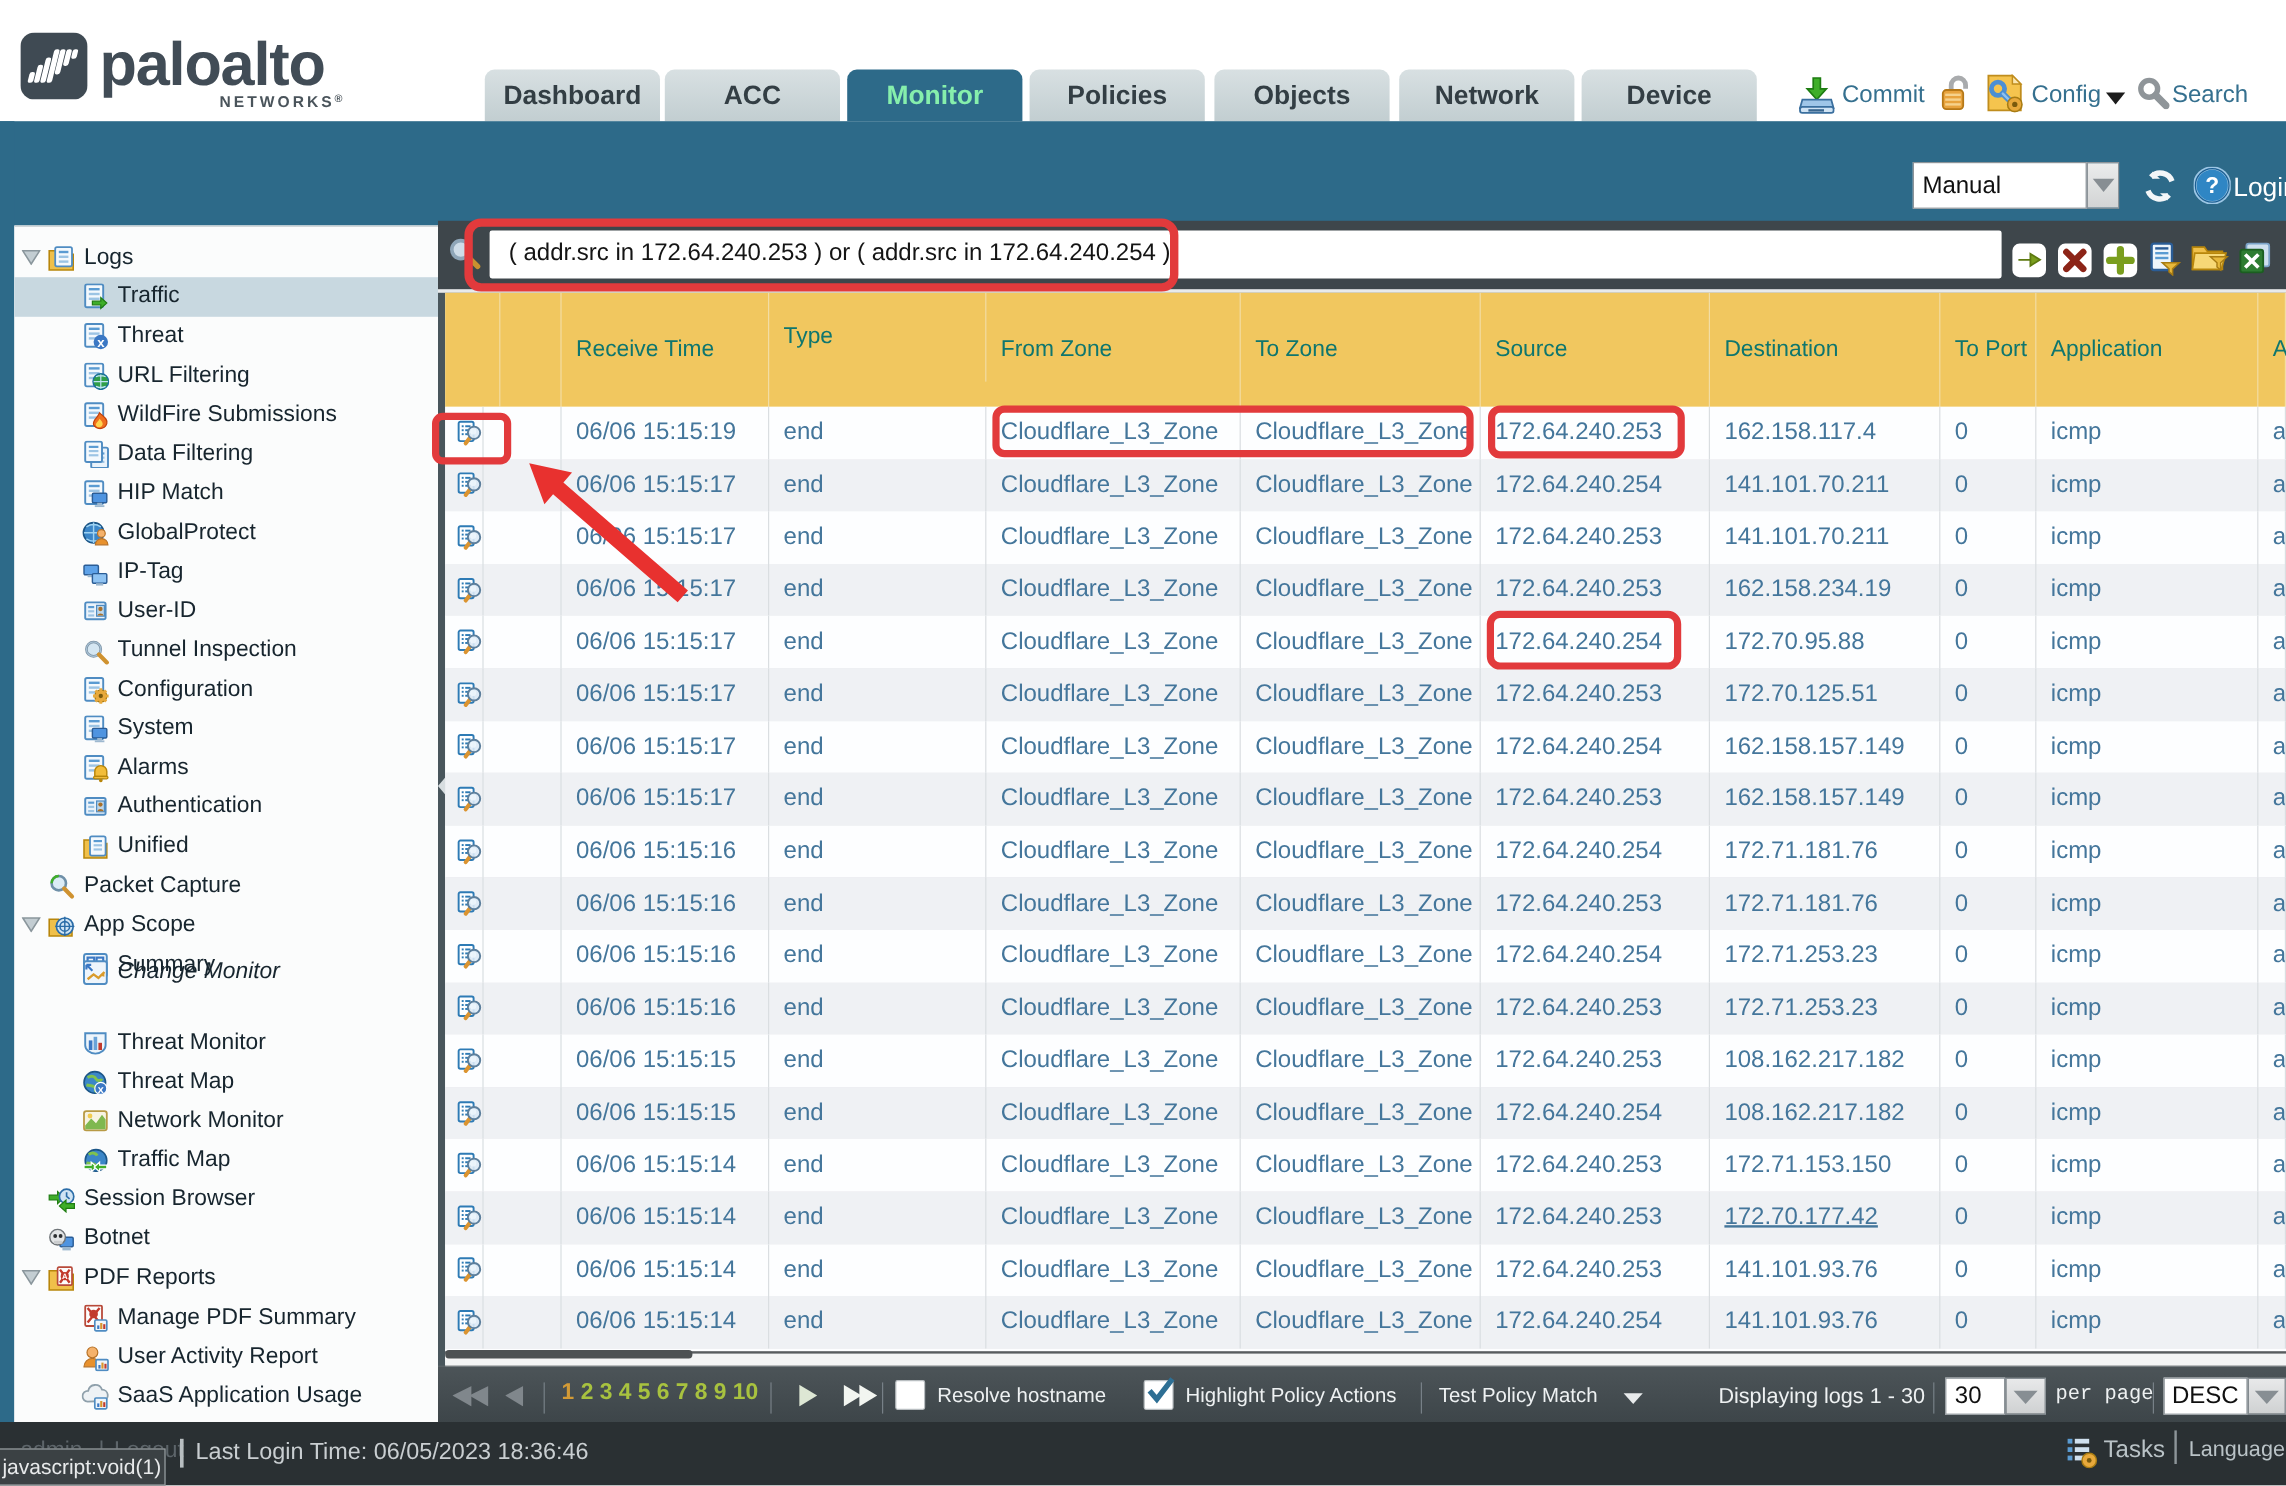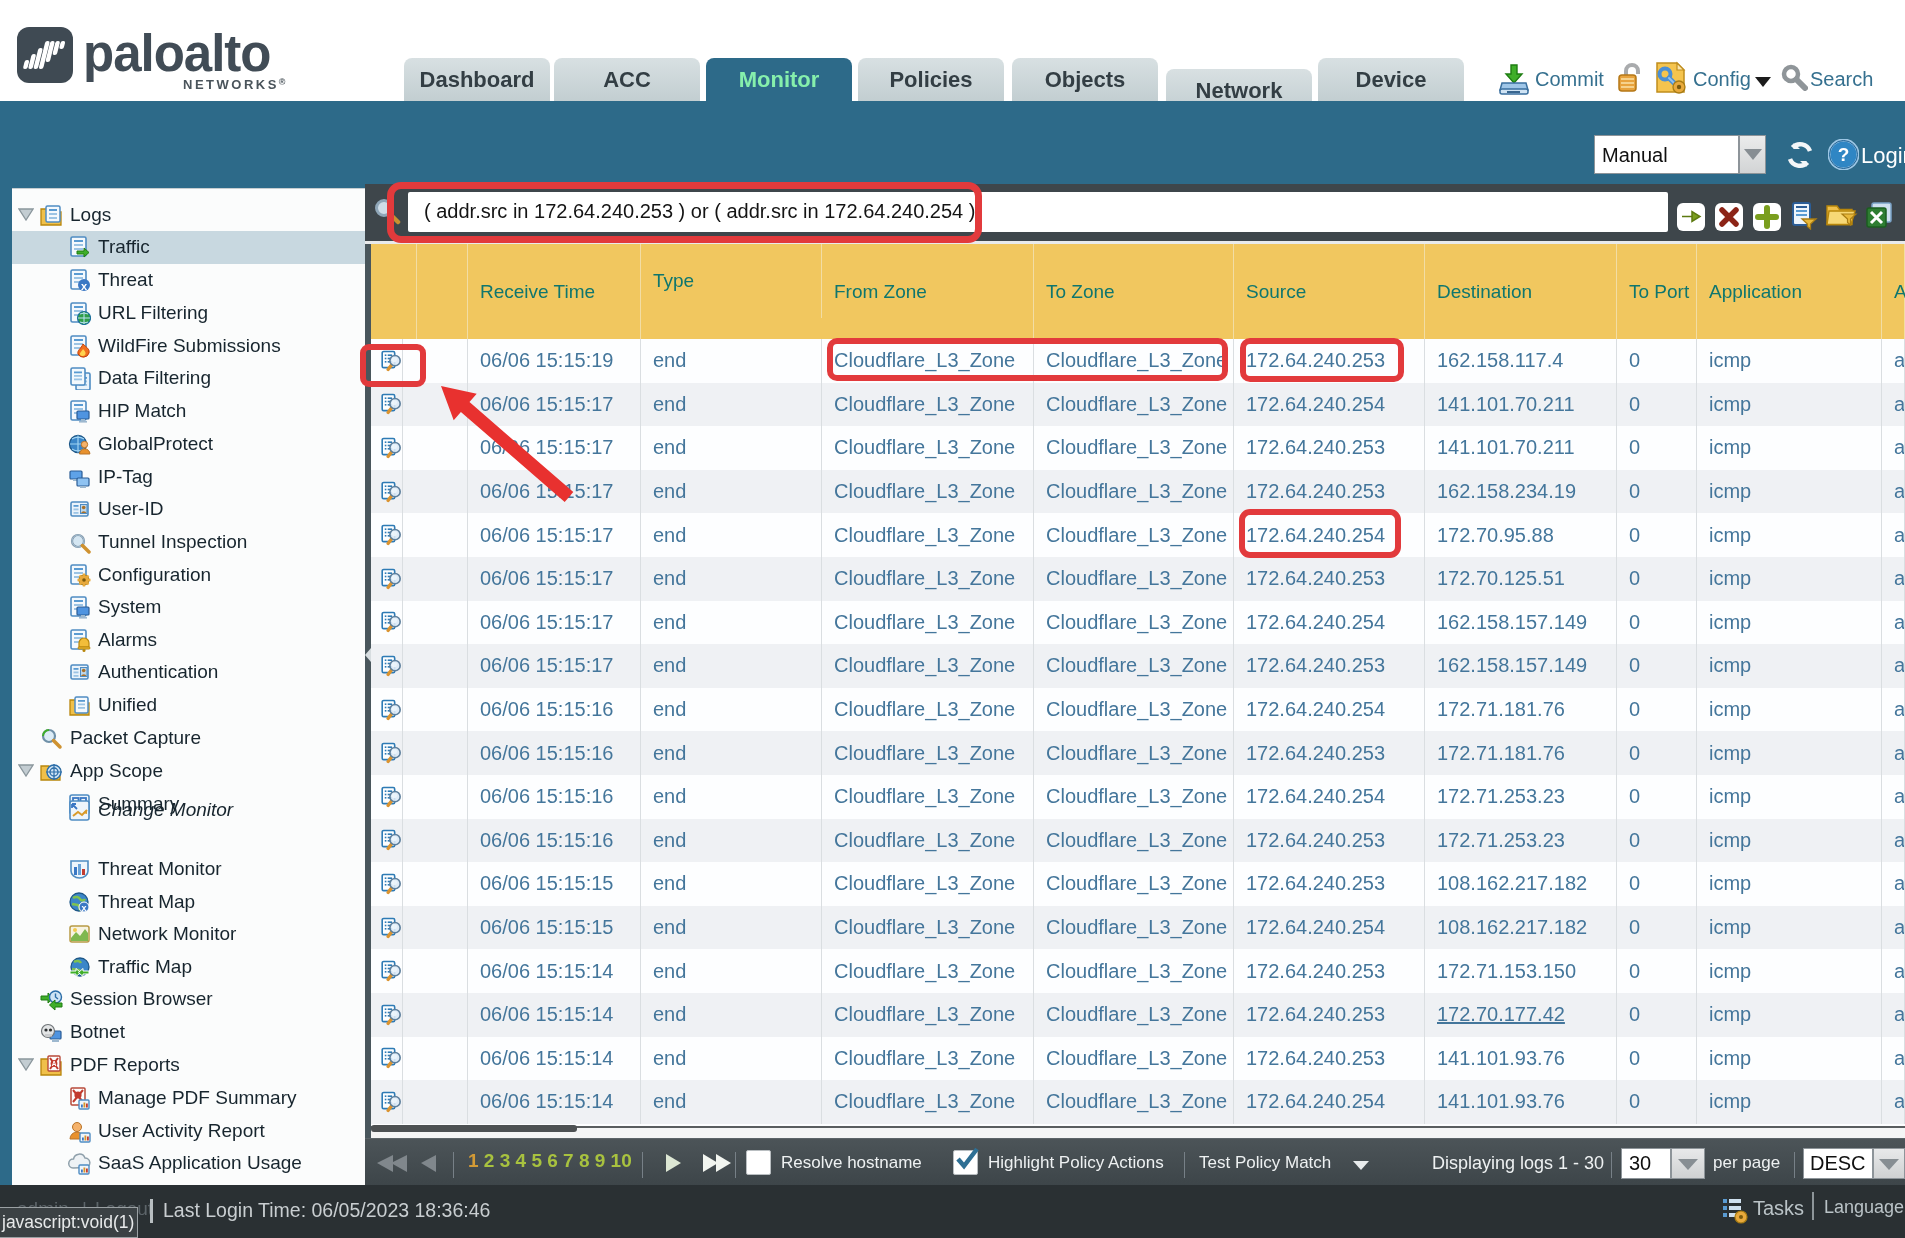--- a/index.html
+++ b/index.html
@@ -40,21 +40,21 @@
  </g>
 </svg>
 <div class="ab" style="left:83px;top:24px;font-size:51px;font-weight:bold;color:#414c56;letter-spacing:-1px;">paloalto</div>
 <div class="ab" style="left:183px;top:77px;font-size:13px;font-weight:bold;color:#4a545b;letter-spacing:2.5px;">NETWORKS<span style="font-size:9px;vertical-align:4px;">®</span></div>
 
 <div class="tab" style="left:404px;">Dashboard</div>
 <div class="tab" style="left:554px;">ACC</div>
 <div class="tab act" style="left:706px;">Monitor</div>
 <div class="tab" style="left:858px;">Policies</div>
 <div class="tab" style="left:1012px;">Objects</div>
-<div class="tab" style="left:1166px;margin-top:11px;">Network</div>
+<div class="tab" style="left:1166px;">Network</div>
 <div class="tab" style="left:1318px;">Device</div>
 
 <svg class="ab" style="left:1499px;top:63px" width="30" height="32" viewBox="0 0 30 32">
  <path d="M12 2 h6 v9 h5 l-8 9 -8 -9 h5 z" fill="#3fae29" stroke="#1e7d12" stroke-width="1.4"></path>
  <path d="M3 20 h24 l2 7 h-28 z" fill="#9fc6e8" stroke="#3a6f9e" stroke-width="1.5"></path>
  <rect x="1" y="26" width="28" height="5" rx="2" fill="#cfe3f4" stroke="#3a6f9e" stroke-width="1.5"></rect>
  <rect x="8" y="28" width="13" height="2" fill="#39668f"></rect>
 </svg>
 <div class="toplink" style="left:1535px;">Commit</div>
 
@@ -911,21 +911,21 @@
 <div class="ftext" style="left:988px;">Highlight Policy Actions</div>
 <div class="fsep" style="left:1184px;"></div>
 <div class="ftext" style="left:1199px;">Test Policy Match</div>
 <div class="ab" style="left:1353px;top:1161px;width:0;height:0;border-left:8px solid transparent;border-right:8px solid transparent;border-top:9px solid #e8ebec;"></div>
 <div class="ftext" style="left:1432px;font-size:18px;">Displaying logs 1 - 30</div>
 <div class="fsep" style="left:1611px;"></div>
 <div class="ab" style="left:1621px;top:1148px;width:50px;height:31px;background:#fff;border:1px solid #8d9499;box-sizing:border-box;"></div>
 <div class="ab" style="left:1629px;top:1152px;font-size:20px;color:#101010;">30</div>
 <div class="ab" style="left:1671px;top:1148px;width:34px;height:31px;background:linear-gradient(#e8e9ea,#cfd1d2);border:1px solid #8d9499;box-sizing:border-box;"></div>
 <div class="ab" style="left:1678px;top:1159px;width:0;height:0;border-left:10px solid transparent;border-right:10px solid transparent;border-top:11px solid #878e93;"></div>
-<div class="ftext" style="left:1713px;">per page</div>
+<div class="ftext" style="left:1713px;font-family:Liberation Mono, monospace;">per page</div>
 <div class="fsep" style="left:1794px;"></div>
 <div class="ab" style="left:1803px;top:1148px;width:70px;height:31px;background:#fff;border:1px solid #8d9499;box-sizing:border-box;"></div>
 <div class="ab" style="left:1810px;top:1152px;font-size:20px;color:#101010;">DESC</div>
 <div class="ab" style="left:1873px;top:1148px;width:32px;height:31px;background:linear-gradient(#e8e9ea,#cfd1d2);border:1px solid #8d9499;box-sizing:border-box;"></div>
 <div class="ab" style="left:1879px;top:1159px;width:0;height:0;border-left:10px solid transparent;border-right:10px solid transparent;border-top:11px solid #878e93;"></div>
 <div class="ab" style="left:0;top:1185px;width:1905px;height:53px;background:#2a3033;"></div>
 <div class="btext" style="left:17px;top:1198px;color:#5d656a;font-size:19px;">admin</div>
 <div class="btext" style="left:82px;top:1198px;color:#5d656a;font-size:19px;">|</div>
 <div class="btext" style="left:95px;top:1198px;color:#5d656a;font-size:19px;">Logout</div>
 <div class="ab" style="left:150px;top:1199px;width:3px;height:24px;background:#b8bec1;"></div>

